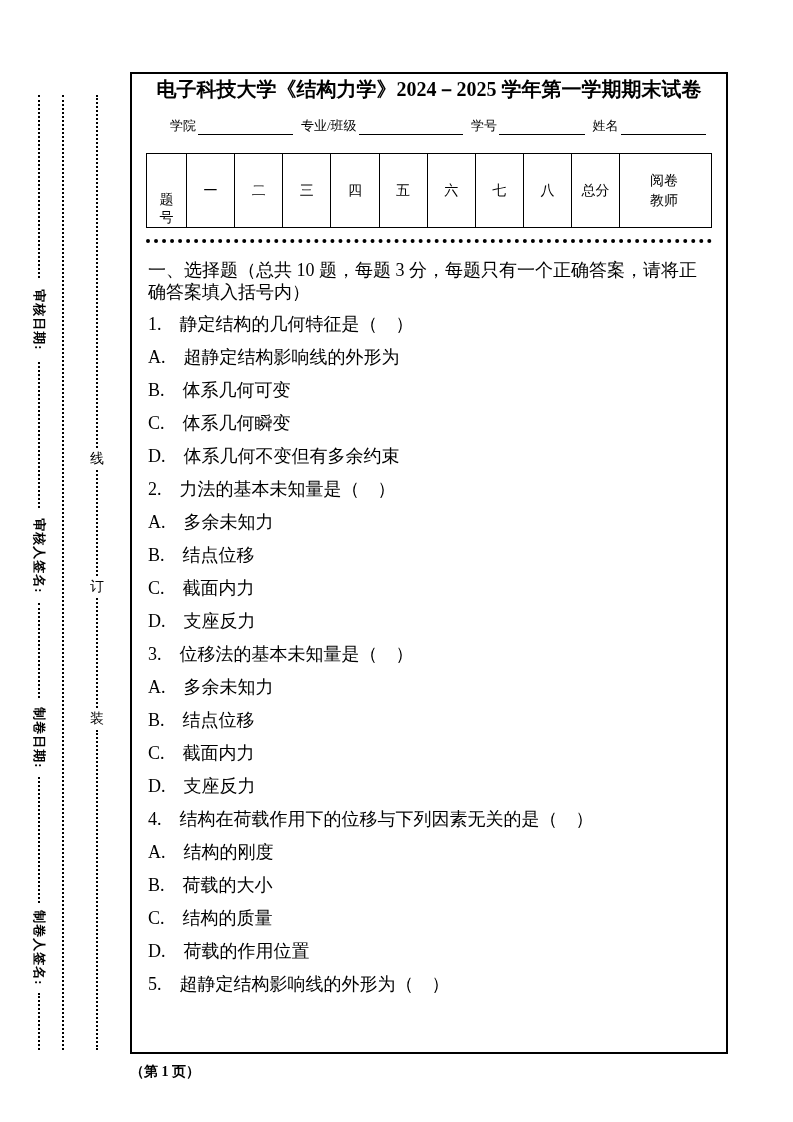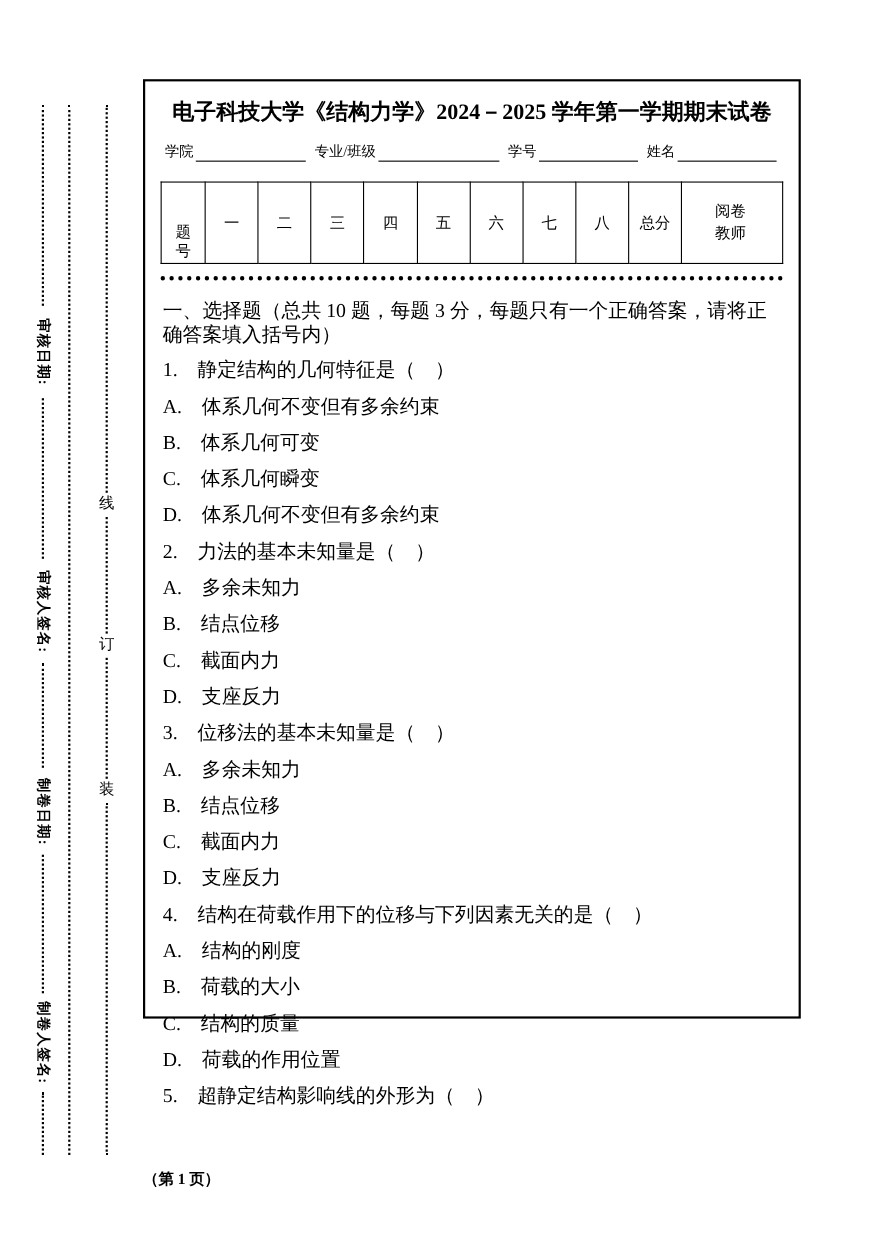--- a/index.html
+++ b/index.html
@@ -18,29 +18,29 @@
   .vlabel{position:relative;width:22px;flex:0 0 auto;}
   .vlabel span{
     position:absolute;left:50%;top:50%;
     transform:translate(-50%,-50%) rotate(90deg);
     white-space:nowrap;font-weight:bold;font-size:13px;letter-spacing:1px;
   }
   .seal-line{position:absolute;left:62px;top:95px;height:955px;width:0;border-left:2px dotted #000;}
   .bchar{font-size:14px;height:22px;line-height:22px;flex:0 0 auto;}
   
   .exam-box{
-    position:absolute;left:130px;top:72px;width:598px;height:854px;
-    border:2px solid #000;box-sizing:border-box;padding:12px 14px 0 14px;
+    position:absolute;left:130px;top:72px;width:598px;height:982px;
+    border:2px solid #000;box-sizing:border-box;padding:0 14px 0 14px;
   }
   .exam-title{
     margin:2px 0 14px;text-align:center;font-size:20px;font-weight:bold;
     letter-spacing:0;white-space:nowrap;
   }
   .fields{
-    display:flex;align-items:flex-end;font-size:13px;margin:0 6px 18px 2px;
+    display:flex;align-items:flex-end;font-size:13px;margin:0 6px 18px 22px;
   }
   .flabel{flex:0 0 auto;padding:0 2px;}
   .fline{border-bottom:1px solid #000;height:15px;margin-right:6px;}
   .w1{flex:10;} .w2{flex:11;} .w3{flex:9;} .w4{flex:9;margin-right:0;}
   
   .score-table{
     width:100%;border-collapse:collapse;table-layout:fixed;font-size:14px;
   }
   .score-table td{
     border:1px solid #000;text-align:center;vertical-align:middle;padding:1px;
@@ -142,21 +142,21 @@
         </tr>
       </tbody>
     </table>
 
     <div class="dot-sep"></div>
 
     <div class="body">
       <p class="line section-hd">一、选择题（总共 10 题，每题 3 分，每题只有一个正确答案，请将正确答案填入括号内）</p>
 
       <p class="line">1.　静定结构的几何特征是（　）</p>
-      <p class="line">A.　体系几何不变但有多余约束</p>
+      <p class="line">A.　超静定结构影响线的外形为</p>
       <p class="line">B.　体系几何可变</p>
       <p class="line">C.　体系几何瞬变</p>
       <p class="line">D.　体系几何不变但有多余约束</p>
 
       <p class="line">2.　力法的基本未知量是（　）</p>
       <p class="line">A.　多余未知力</p>
       <p class="line">B.　结点位移</p>
       <p class="line">C.　截面内力</p>
       <p class="line">D.　支座反力</p>
 

